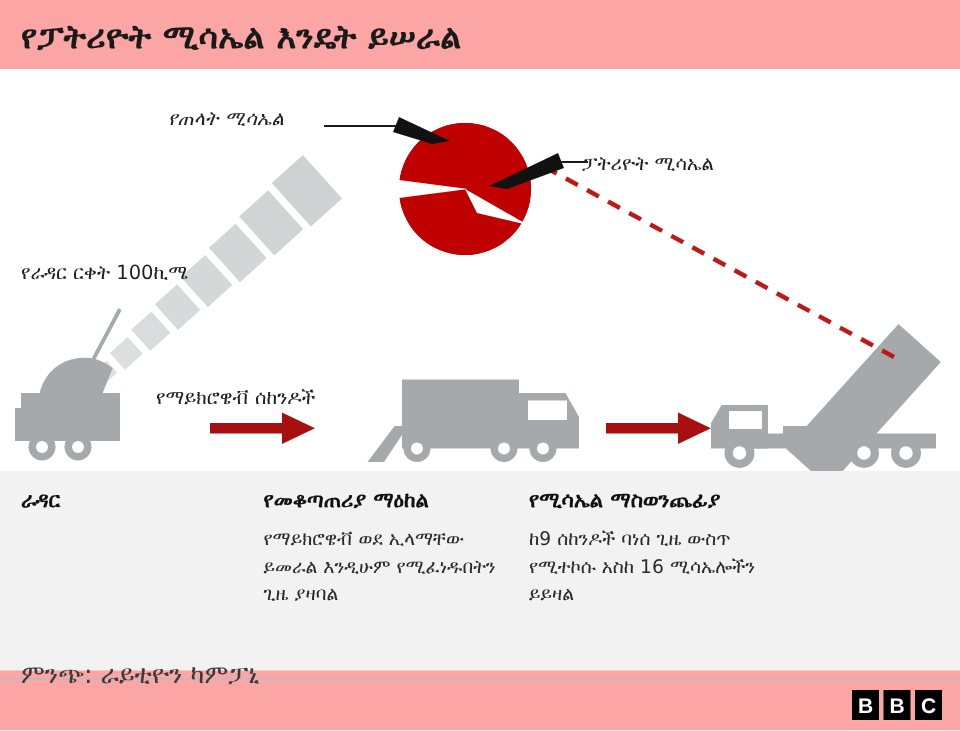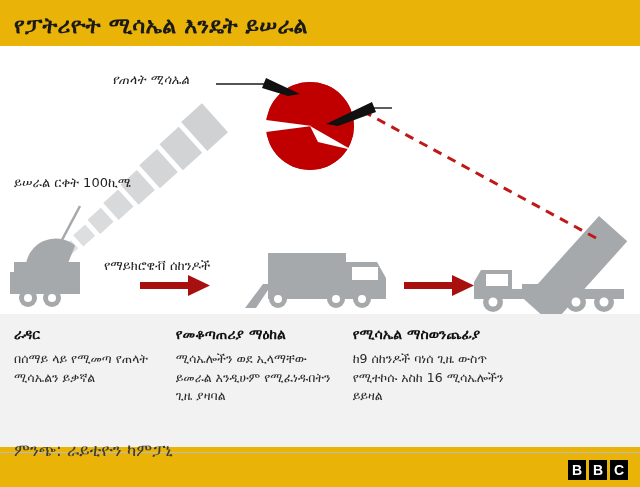--- a/index.html
+++ b/index.html
@@ -7,21 +7,21 @@
     padding: 0;
     background: #ffffff;
   }
   body {
     font-family: "DejaVu Sans", "Liberation Sans", sans-serif;
   }
   #infographic {
     position: relative;
     width: 640px;
     height: 487px;
-    background: #eab308;
+    background: #fca5a5;
     overflow: hidden;
   }
 
   
   .title {
     position: absolute;
     left: 14px;
     top: 12px;
     width: 600px;
     font-size: 22px;
@@ -243,37 +243,37 @@
       <g>
         <line x1="370" y1="62" x2="392" y2="62" stroke="#1a1a1a" stroke-width="1.4"></line>
         <polygon points="372,56 326,78 338,80 376,66" fill="#111111"></polygon>
       </g>
 
     </svg>
   </div>
 
   <div class="callout callout-missile-left">የጠላት ሚሳኤል</div>
 
-
-  <div class="callout callout-radar-range">ይሠራል ርቀት 100ኪሜ</div>
+  <div class="callout callout-missile-right">ፓትሪዮት ሚሳኤል</div>
+
+  <div class="callout callout-radar-range">የራዳር ርቀት 100ኪሜ</div>
 
   <div class="callout callout-microwave">የማይክሮዌቭ ሰከንዶች</div>
 
   <div class="panel"></div>
 
   <div class="columns">
 
     <div class="col col-0">
       <div class="col-head">ራዳር</div>
-      <div class="col-body">በሰማይ ላይ የሚመጣ የጠላት ሚሳኤልን ይቃኛል</div>
     </div>
 
     <div class="col col-1">
       <div class="col-head">የመቆጣጠሪያ ማዕከል</div>
-      <div class="col-body">ሚሳኤሎችን ወደ ኢላማቸው ይመራል እንዲሁም የሚፈነዱበትን ጊዜ ያዛባል</div>
+      <div class="col-body">የማይክሮዌቭ ወደ ኢላማቸው ይመራል እንዲሁም የሚፈነዱበትን ጊዜ ያዛባል</div>
     </div>
 
     <div class="col col-2">
       <div class="col-head">የሚሳኤል ማስወንጨፊያ</div>
       <div class="col-body">ከ9 ሰከንዶች ባነሰ ጊዜ ውስጥ የሚተኮሱ አስከ 16 ሚሳኤሎችን ይይዛል</div>
     </div>
 
   </div>
 
   <div class="footer-rule"></div>

